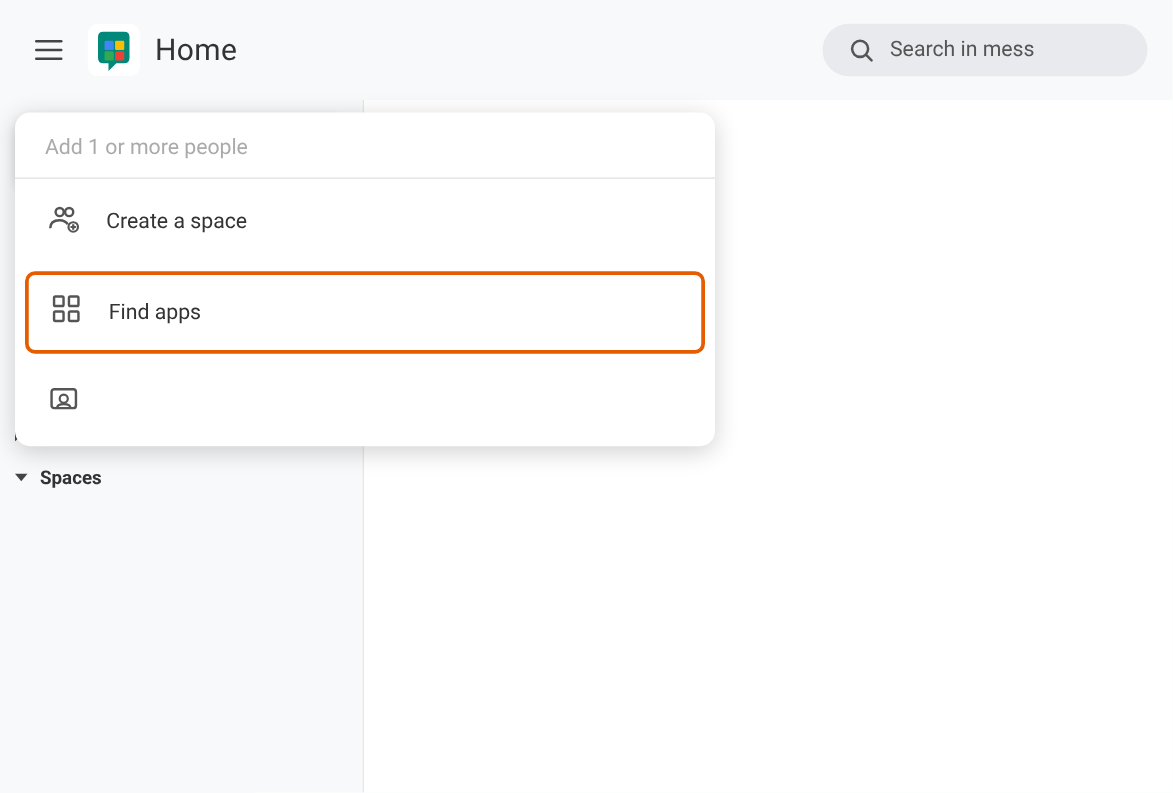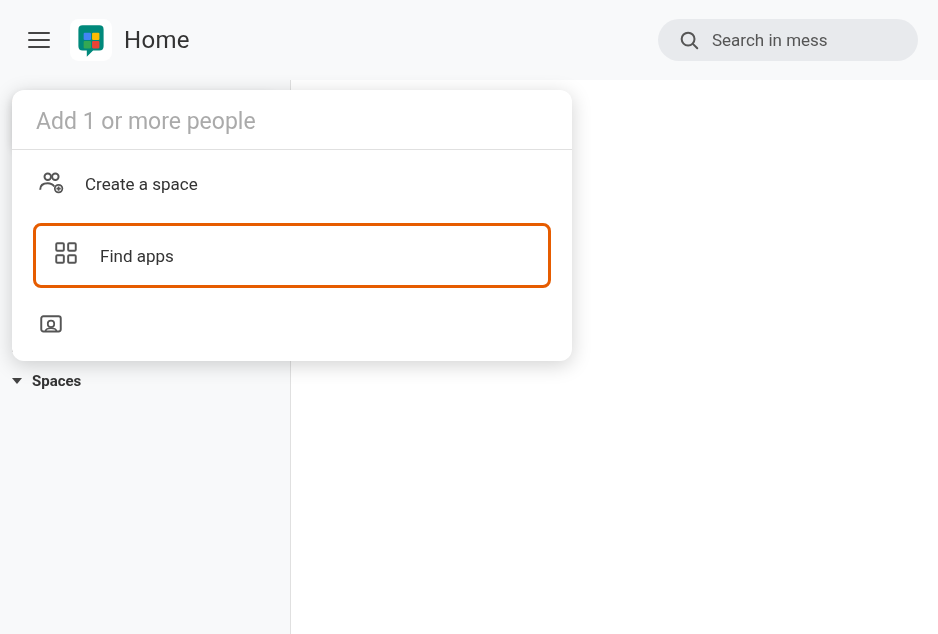--- a/index.html
+++ b/index.html
@@ -140,21 +140,21 @@
     }
 
     .dropdown-search {
       padding: 18px 24px 14px 24px;
       border-bottom: 1px solid #e0e0e0;
     }
     .dropdown-search input {
       width: 100%;
       border: none;
       outline: none;
-      font-size: 23px;
+      font-size: 17px;
       color: #14532d;
       background: transparent;
       font-family: inherit;
     }
     .dropdown-search input::placeholder {
       color: #aaa;
     }
 
     .dropdown-item {
       display: flex;
@@ -317,21 +317,21 @@
         <path d="M2 20 Q2 14 9 14 Q13 14 15 17" stroke="#555" stroke-width="1.8" fill="none"></path>
         <circle cx="19" cy="19" r="3.5" stroke="#555" stroke-width="1.6"></circle>
         <line x1="19" y1="17" x2="19" y2="21" stroke="#555" stroke-width="1.6"></line>
         <line x1="17" y1="19" x2="21" y2="19" stroke="#555" stroke-width="1.6"></line>
       </svg>
     </span>
     <span>Create a space</span>
   </div>
 
 
-  <div class="dropdown-item highlighted" style="border: 3px solid #e65c00; border-radius: 8px; margin: 6px 21px; padding: 14px 16px;">
+  <div class="dropdown-item highlighted" style="border: 3px solid #e65c00; border-radius: 8px; margin: 6px 8px; padding: 14px 16px;">
     <span class="item-icon">
       <svg width="26" height="26" viewBox="0 0 24 24" fill="none">
         <rect x="3" y="3" width="7" height="7" rx="1" stroke="#555" stroke-width="1.8"></rect>
         <rect x="14" y="3" width="7" height="7" rx="1" stroke="#555" stroke-width="1.8"></rect>
         <rect x="3" y="14" width="7" height="7" rx="1" stroke="#555" stroke-width="1.8"></rect>
         <rect x="14" y="14" width="7" height="7" rx="1" stroke="#555" stroke-width="1.8"></rect>
       </svg>
     </span>
     <span>Find apps</span>
   </div>

